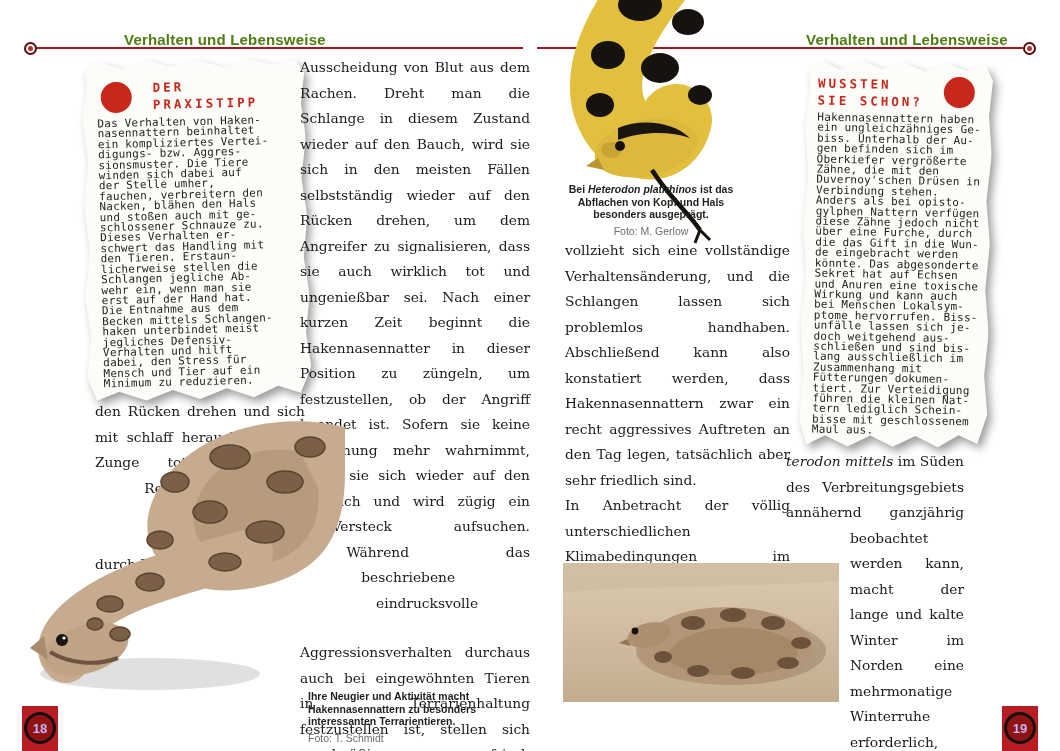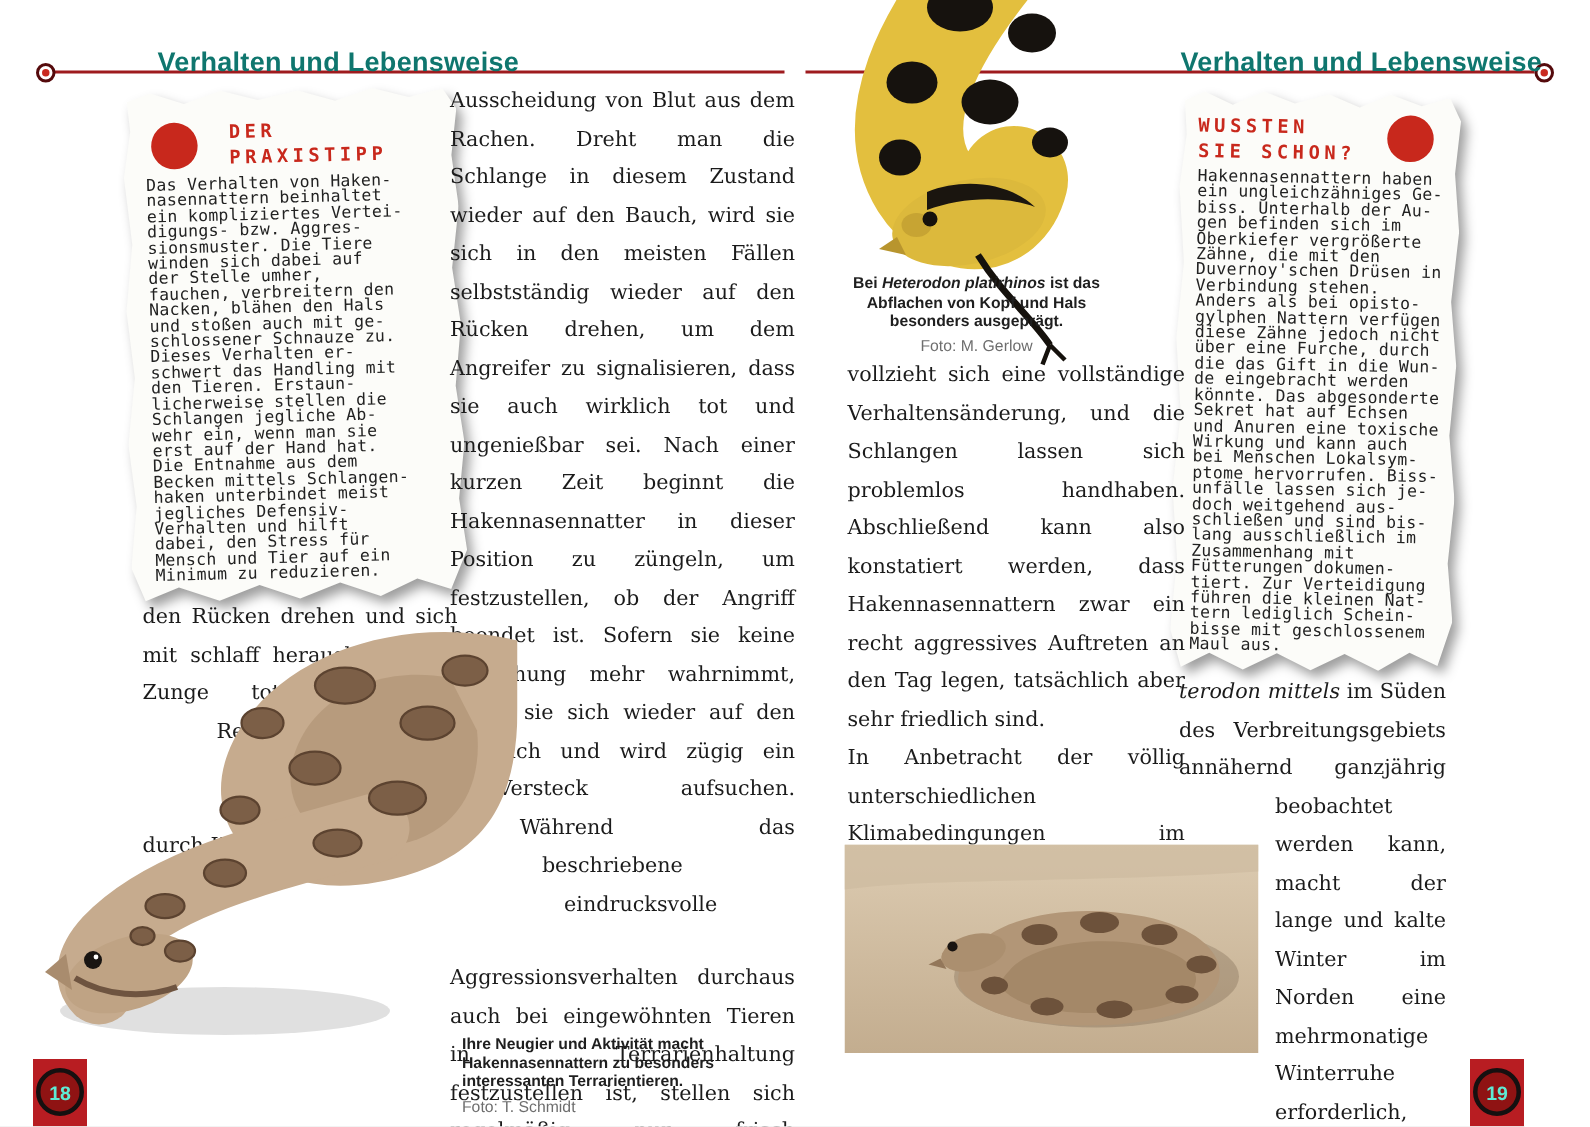--- a/index.html
+++ b/index.html
@@ -1,19 +1,19 @@
 <!DOCTYPE html>
 <html lang="de"><head>
 <meta charset="utf-8">
 <style>
   html,body{margin:0;padding:0;background:#e9e9e9;}
   .spread{position:relative;width:1060px;height:751px;background:#ffffff;overflow:hidden;
           font-family:"Liberation Sans",sans-serif;}
   
-  .head-title{position:absolute;top:31px;font-weight:bold;font-size:18px;color:#0f766e;letter-spacing:.2px;}
+  .head-title{position:absolute;top:31px;font-weight:bold;font-size:15px;color:#4d7c0f;letter-spacing:.2px;margin-left:19px;}
   .rule{position:absolute;top:47px;height:2px;background:#9e1b1e;}
   .bullseye{position:absolute;width:13px;height:13px;border-radius:50%;border:2px solid #550a0c;background:#fff;box-sizing:border-box;}
   .bullseye::after{content:"";position:absolute;left:2px;top:2px;width:5px;height:5px;border-radius:50%;background:#c92a20;}
   
   .note-wrap{position:absolute;filter:drop-shadow(4px 5px 4px rgba(0,0,0,.38));}
   .note{background:#fcfcf9;clip-path:polygon(2% 2.2%,9% .6%,19% 2.8%,30% .4%,41% 2.4%,53% .7%,64% 2.9%,75% .6%,86% 2.5%,96% 1%,100% 5%,98.2% 14%,100% 24%,97.6% 36%,99.8% 47%,97.8% 59%,100% 70%,98% 81%,100% 91%,95% 98.6%,85% 96.4%,74% 99.6%,62% 96.8%,50% 99.7%,38% 96.9%,26% 99.8%,14% 97%,4% 99.5%,0 93%,2% 81%,0 69%,2.4% 56%,.4% 43%,2.6% 30%,.6% 17%,2.8% 8%);
         position:relative;box-sizing:border-box;}
   .note-dot{position:absolute;width:31px;height:31px;border-radius:50%;background:#c8281c;}
   .note-kicker{font-family:"DejaVu Sans Mono",monospace;font-weight:bold;color:#c8281c;
                font-size:12.5px;line-height:17px;letter-spacing:3px;}
@@ -28,21 +28,21 @@
   .wrap-rect{float:left;width:64px;height:360px;shape-outside:inset(77px 0 0 0);}
   
   .cap{position:absolute;font-size:10.5px;line-height:12.5px;color:#1f1f1f;font-weight:bold;}
   .cap .species{font-style:italic;}
   .cap .credit{display:block;font-weight:normal;color:#6d6d6d;margin-top:4px;}
   
   .photo{position:absolute;}
   
   .badge{position:absolute;bottom:0;width:36px;height:45px;background:#b81d22;display:flex;align-items:flex-start;justify-content:center;}
   .badge .coin{margin-top:6px;width:26px;height:26px;border-radius:50%;background:#8f1313;border:3px solid #151010;
-               color:#5eead4;font-weight:bold;font-size:13px;display:flex;align-items:center;justify-content:center;}
+               color:#c4b5fd;font-weight:bold;font-size:13px;display:flex;align-items:center;justify-content:center;}
 </style>
 </head>
 <body>
 
 <div class="spread">
 
   <div class="rule" style="left:31px;width:492px;"></div>
   <div class="rule" style="left:537px;width:486px;"></div>
   <span class="bullseye" style="left:24px;top:42px;"></span>
   <span class="bullseye" style="left:1023px;top:42px;"></span>
@@ -147,21 +147,21 @@
     <path d="M50,158 L38,166 L56,170 Z" fill="#b8952e"></path>
     <path d="M104,170 C120,196 140,212 152,230" stroke="#15110c" stroke-width="4.5" fill="none"></path>
     <path d="M152,230 L162,240 M152,230 L147,243" stroke="#15110c" stroke-width="3" fill="none"></path>
   </svg>
 
   <div class="cap" style="left:567px;top:183px;width:168px;text-align:center;">
     <span>Bei </span><span class="species">Heterodon platirhinos</span><span> ist das Abflachen von Kopf und Hals besonders ausgeprägt.</span>
     <span class="credit">Foto: M. Gerlow</span>
   </div>
 
-  <div class="note-wrap" style="left:783px;top:60px;">
+  <div class="note-wrap" style="left:802px;top:60px;">
     <div class="note" style="width:188px;height:388px;transform:rotate(1deg);padding:16px 8px 10px 13px;">
       <span class="note-dot" style="right:18px;top:16px;"></span>
       <div>
         <div class="note-kicker">WUSSTEN</div>
         <div class="note-kicker">SIE SCHON?</div>
       </div>
       <div class="note-body" style="margin-top:4px;">Hakennasennattern haben
 ein ungleichzähniges Ge-
 biss. Unterhalb der Au-
 gen befinden sich im
@@ -226,17 +226,17 @@
     <ellipse cx="86" cy="72" rx="22" ry="12" fill="#ab8f6f" transform="rotate(-14 86 72)"></ellipse>
     <circle cx="72" cy="68" r="3.4" fill="#181310"></circle>
     <path d="M64,76 L56,80 L68,83 Z" fill="#93775a"></path>
   </svg>
 
   <div class="serif" style="left:786px;top:449px;width:178px;height:270px;">
     <span class="wrap-rect"></span>
     <em>terodon mittels</em><span> im Süden des Verbreitungsgebiets annähernd ganzjährig beobachtet werden kann, macht der lange und kalte Winter im Norden eine mehrmonatige Winterruhe erforderlich, sodass dort die Schlangen nur etwa zwischen April und Oktober anzutreffen sind.</span>
   </div>
 
-  <div class="badge" style="left:980px;">
+  <div class="badge" style="left:1002px;">
     <div class="coin">19</div>
   </div>
 
 </div>
 
 </body></html>

